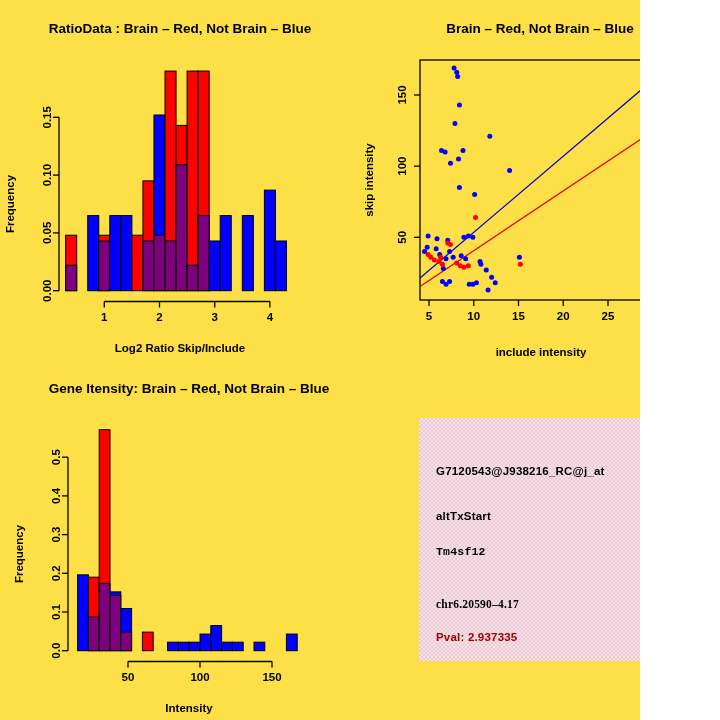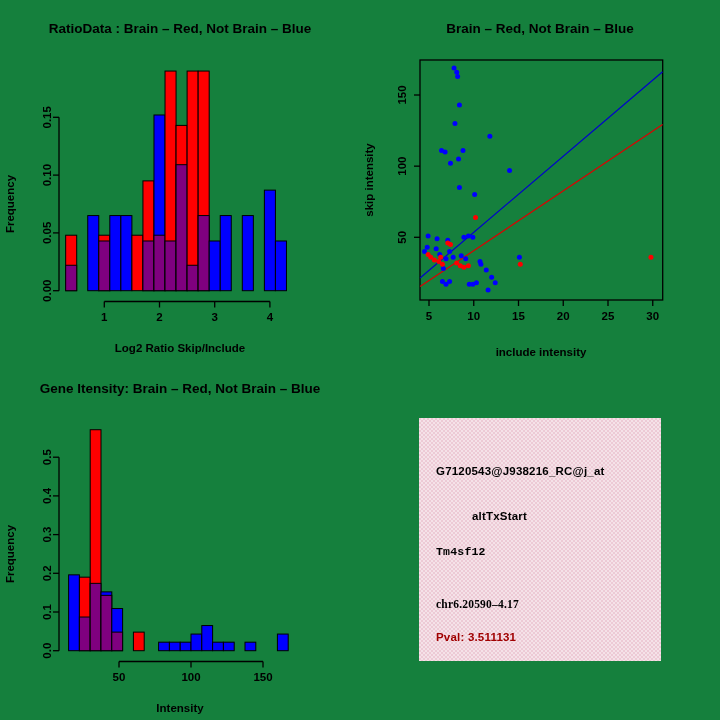--- a/index.html
+++ b/index.html
@@ -1,38 +1,38 @@
 <!DOCTYPE html>
 <html><head>
 <meta charset="utf-8">
 <style>
   html,body{margin:0;padding:0;background:#fff;}
-  #figure{position:relative;width:720px;height:720px;background:#15803d;overflow:hidden;
+  #figure{position:relative;width:640px;height:720px;background:#fde047;overflow:hidden;
           font-family:"Liberation Sans",sans-serif;}
   .panel{position:absolute;width:360px;height:360px;}
   #panel-tl{left:0;top:0;} #panel-tr{left:360px;top:0;text-align:right;}
-  #panel-bl{left:0;top:360px;} #panel-br{left:360px;top:360px;}
+  #panel-bl{left:9px;top:360px;} #panel-br{left:360px;top:360px;}
   svg.chart{position:absolute;left:0;top:0;}
   svg text{fill:#000;}
   .ptitle{font:bold 13.5px "Liberation Sans",sans-serif;}
   .alab{font:600 11.5px "Liberation Sans",sans-serif;}
   .tick{font:600 11.5px "Liberation Sans",sans-serif;}
   .ax{stroke:#000;stroke-width:1.3;}
   .bar{stroke:#000;stroke-width:1;}
   .pbox{stroke:#000;stroke-width:1.3;fill:none;}
   
   .info-box{position:absolute;left:59px;top:58px;width:242px;height:243px;
     background-color:#edcad5;
     background-image:
       linear-gradient(45deg, rgba(255,255,255,.45) 25%, transparent 25%, transparent 75%, rgba(255,255,255,.45) 75%),
       linear-gradient(45deg, rgba(255,255,255,.45) 25%, transparent 25%, transparent 75%, rgba(255,255,255,.45) 75%);
     background-size:4px 4px;background-position:0 0,2px 2px;}
   .info-line{position:absolute;left:17px;white-space:nowrap;
     font:600 11.5px "Liberation Sans",sans-serif;color:#000;letter-spacing:.2px;}
-  .info-line.l0{top:47px;} .info-line.l1{top:92px;margin-left:36px;} .info-line.l2{top:127px;font-family:Liberation Mono, monospace;}
+  .info-line.l0{top:47px;} .info-line.l1{top:92px;} .info-line.l2{top:127px;font-family:Liberation Mono, monospace;}
   .info-line.l3{top:180px;font-family:Liberation Serif, serif;} .info-line.l4{top:213px;color:#a00000;}
 </style>
 </head>
 <body>
 
 <div id="figure">
 
   <section class="panel" id="panel-tl">
     <svg class="chart" width="360" height="360" viewBox="0 0 360 360">
       <text class="ptitle" x="180" y="33" text-anchor="middle">RatioData : Brain – Red, Not Brain – Blue</text>
@@ -217,17 +217,17 @@
         <rect x="277.4" y="274.05899999999997" width="10.799999999999999" height="16.64100000000002" class="bar" fill="#0000ff"></rect>
       </svg>
   </section>
 
   <section class="panel" id="panel-br">
     <div class="info-box">
       <div class="info-line l0">G7120543@J938216_RC@j_at</div>
       <div class="info-line l1">altTxStart</div>
       <div class="info-line l2">Tm4sf12</div>
       <div class="info-line l3">chr6.20590–4.17</div>
-      <div class="info-line l4">Pval: 3.511131</div>
+      <div class="info-line l4">Pval: 2.937335</div>
     </div>
   </section>
 
 </div>
 
 </body></html>

